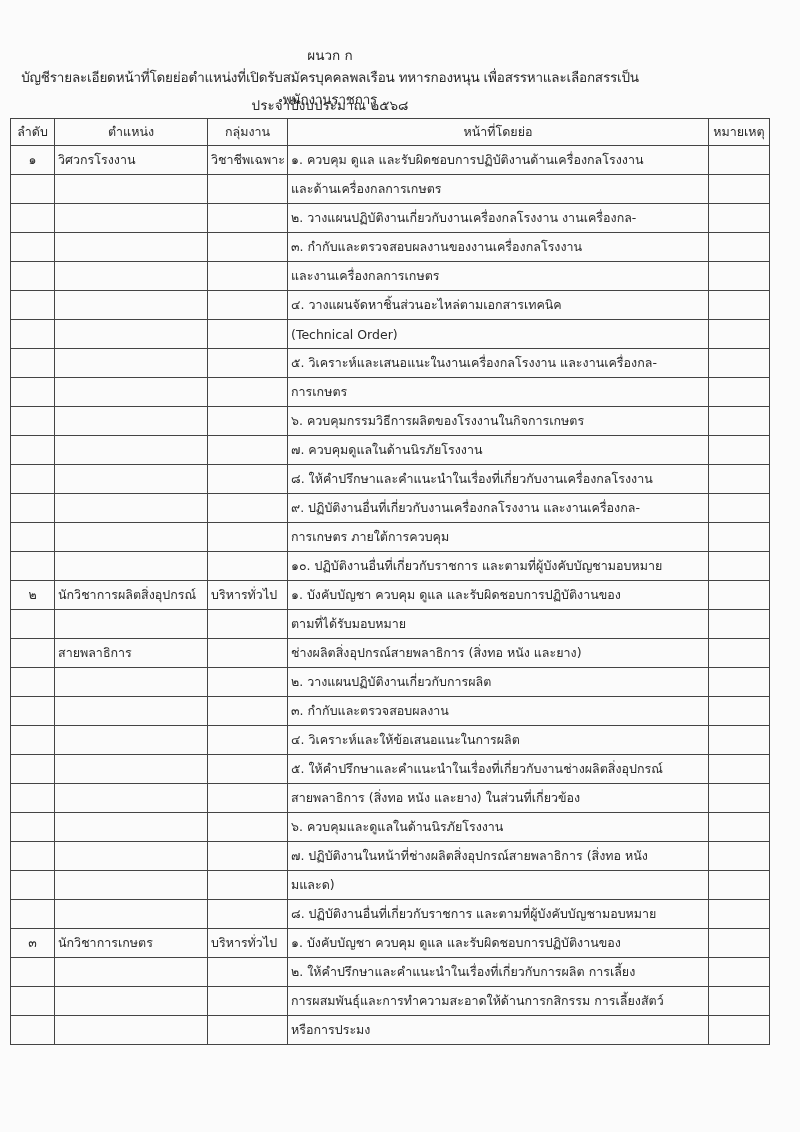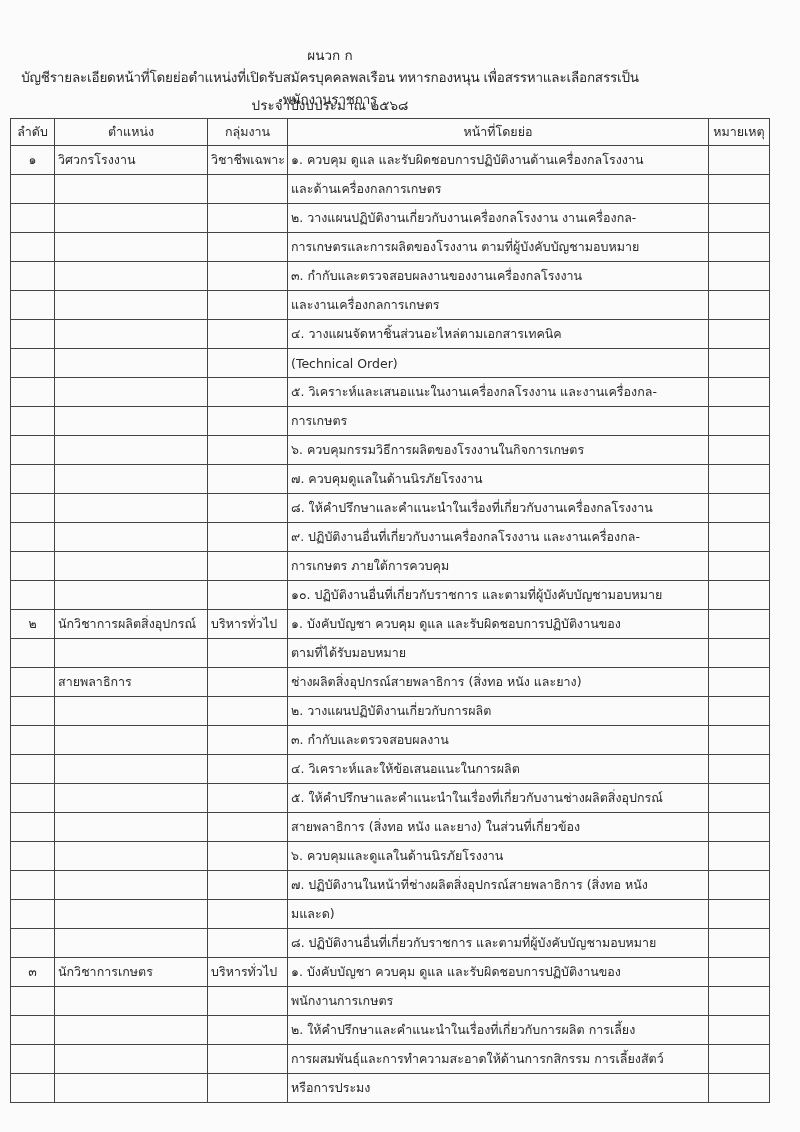--- a/index.html
+++ b/index.html
@@ -67,27 +67,20 @@
         <td class="no"></td>
         <td></td>
         <td></td>
         <td>๒. วางแผนปฏิบัติงานเกี่ยวกับงานเครื่องกลโรงงาน งานเครื่องกล-</td>
         <td></td>
       </tr>
       <tr>
         <td class="no"></td>
         <td></td>
         <td></td>
-        <td>การเกษตรและการผลิตของโรงงาน ตามที่ผู้บังคับบัญชามอบหมาย</td>
-        <td></td>
-      </tr>
-      <tr>
-        <td class="no"></td>
-        <td></td>
-        <td></td>
         <td>๓. กำกับและตรวจสอบผลงานของงานเครื่องกลโรงงาน</td>
         <td></td>
       </tr>
       <tr>
         <td class="no"></td>
         <td></td>
         <td></td>
         <td>และงานเครื่องกลการเกษตร</td>
         <td></td>
       </tr>
@@ -249,27 +242,20 @@
         <td class="no">๓</td>
         <td>นักวิชาการเกษตร</td>
         <td>บริหารทั่วไป</td>
         <td>๑. บังคับบัญชา ควบคุม ดูแล และรับผิดชอบการปฏิบัติงานของ</td>
         <td></td>
       </tr>
       <tr>
         <td class="no"></td>
         <td></td>
         <td></td>
-        <td>พนักงานการเกษตร</td>
-        <td></td>
-      </tr>
-      <tr>
-        <td class="no"></td>
-        <td></td>
-        <td></td>
         <td>๒. ให้คำปรึกษาและคำแนะนำในเรื่องที่เกี่ยวกับการผลิต การเลี้ยง</td>
         <td></td>
       </tr>
       <tr>
         <td class="no"></td>
         <td></td>
         <td></td>
         <td>การผสมพันธุ์และการทำความสะอาดให้ด้านการกสิกรรม การเลี้ยงสัตว์</td>
         <td></td>
       </tr>

